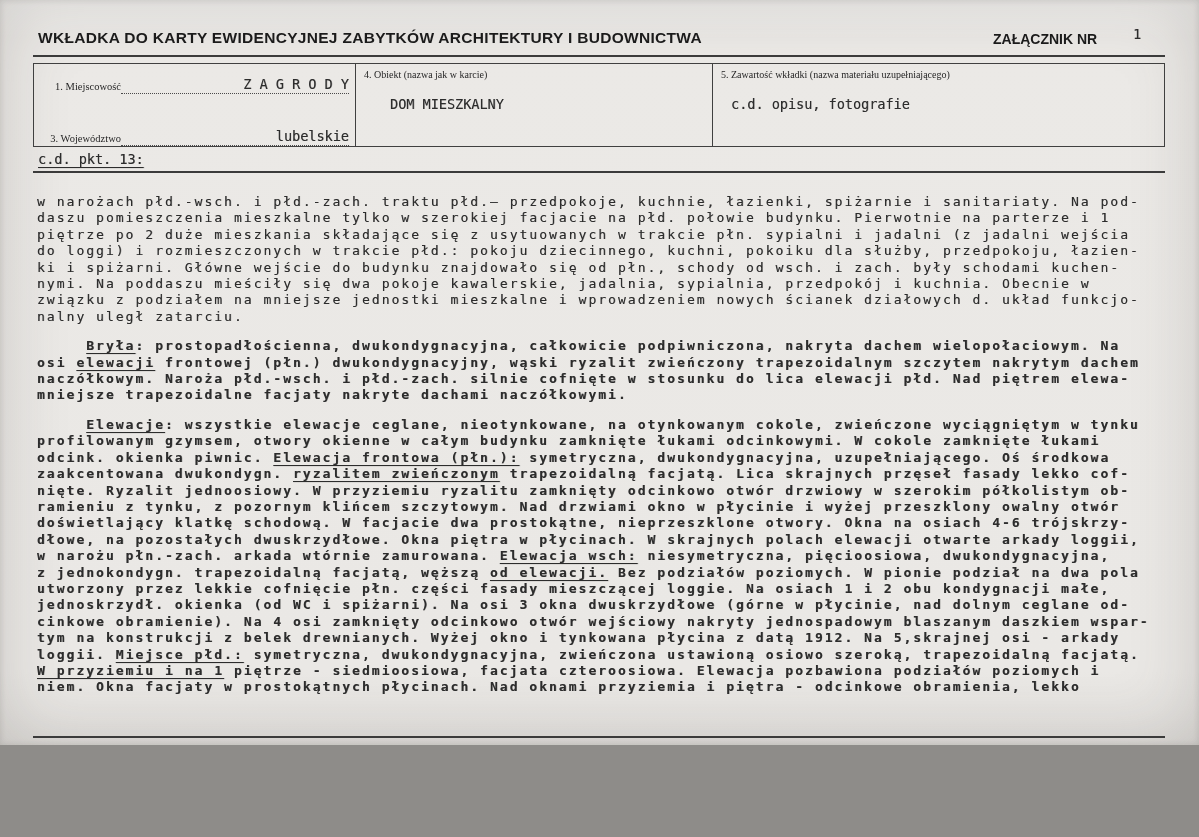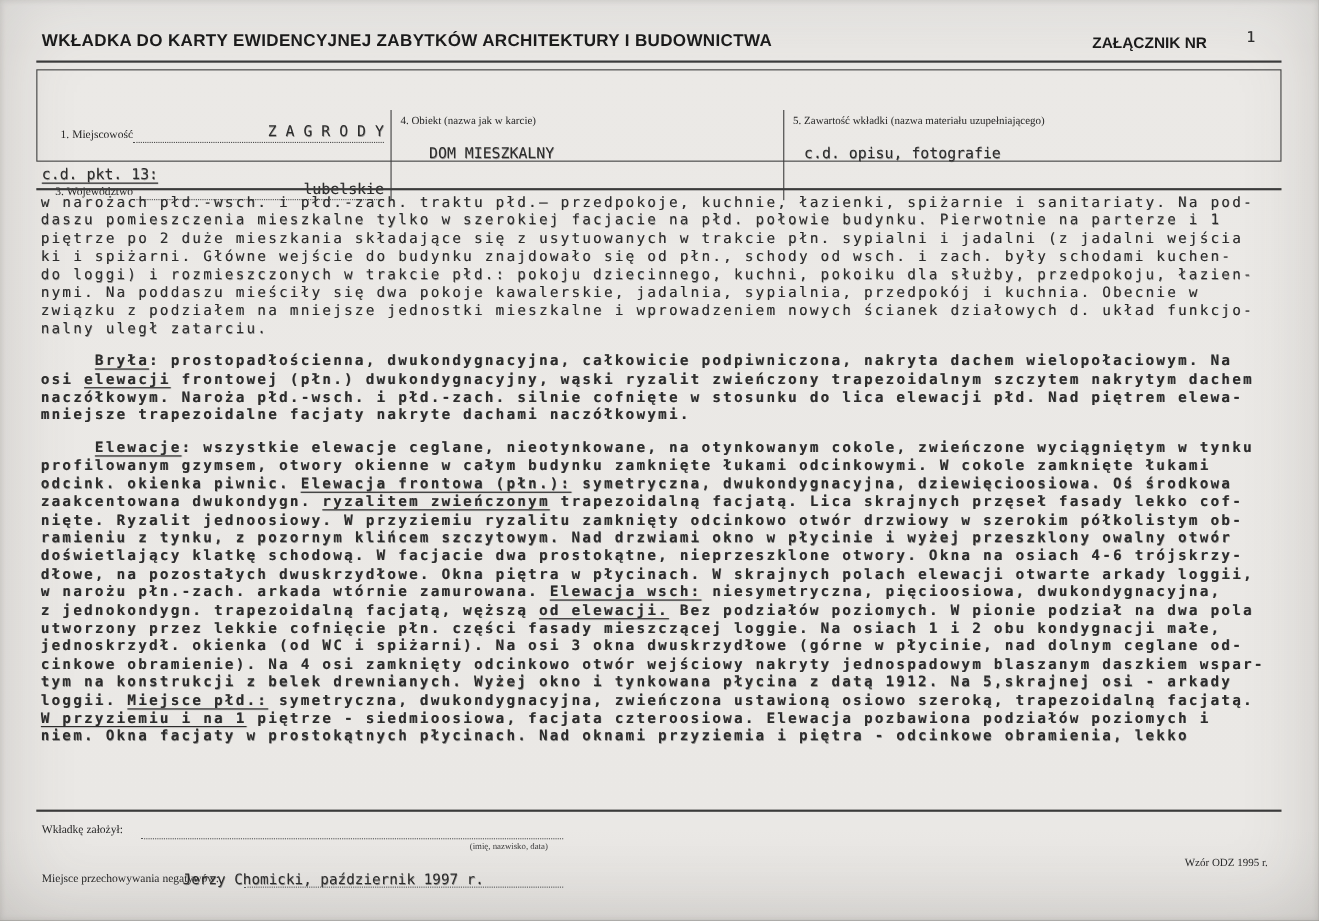--- a/index.html
+++ b/index.html
@@ -1,17 +1,17 @@
 <!DOCTYPE html>
 <html><head>
 <meta charset="utf-8">
 <style>
   html,body{margin:0;padding:0;background:#8e8c89;}
   .page{
-    position:relative;width:1199px;height:837px;overflow:hidden;
+    position:relative;width:1199px;height:745px;overflow:hidden;
     background:linear-gradient(180deg,#f1f0ee 0%,#ebe9e6 5%,#eae8e5 90%,#e3e1de 100%);
     font-family:"Liberation Serif",serif;color:#1e1e1e;
   }
   .page::before{
     content:"";position:absolute;inset:0;pointer-events:none;
     box-shadow:inset 0 0 70px rgba(70,65,60,.20), inset 0 0 6px rgba(70,65,60,.18);
   }
   .mono{font-family:"DejaVu Sans Mono","Liberation Mono",monospace;color:#2c2c2c;
         text-shadow:0.4px 0.2px 0 rgba(44,44,44,.45);}
   .u{text-decoration:underline;text-decoration-thickness:1.3px;text-underline-offset:2.5px;}
@@ -22,37 +22,37 @@
                  font-weight:700;font-size:14px;color:#1b1b1b;}
   .hdr-att-num{position:absolute;left:1133px;top:26px;font-size:13.5px;}
 
   .hrule{position:absolute;left:33px;width:1132px;background:#3b3b3b;}
   .hrule-top{top:55px;height:2px;}
   .hrule-mid{top:171px;height:1.5px;}
   .hrule-foot{top:736px;height:1.5px;}
 
   .formbox{position:absolute;left:33px;top:63px;width:1132px;height:84px;
            border:1.5px solid #404040;display:flex;box-sizing:border-box;}
-  .col{box-sizing:border-box;height:100%;margin-top:36px;}
+  .col{box-sizing:border-box;height:100%;}
   .colA{width:322px;border-right:1.5px solid #404040;display:flex;flex-direction:column;
         justify-content:space-between;padding:3px 6px 0 5px;text-align:right;}
   .colB{width:357px;border-right:1.5px solid #404040;padding:5px 8px;}
   .colC{flex:1;padding:5px 8px;}
   .frow{display:flex;align-items:flex-end;height:27px;}
   .flabel{font-size:10.5px;color:#262626;width:82px;flex:none;padding-bottom:2px;}
   .fvalue{flex:1;font-size:13.5px;border-bottom:1.5px dotted #4a4a4a;
           padding:0 0 1px 20px;white-space:pre;}
   .cell-label{font-size:10px;color:#262626;}
   .cell-value{font-size:13.5px;}
   .colB .cell-value{margin:16px 0 0 26px;}
   .colC .cell-value{margin:16px 0 0 10px;}
 
   .section-head{position:absolute;left:38px;top:151px;font-size:13.5px;text-align:right;}
 
-  .bodytext{position:absolute;left:37px;top:177px;width:1132px;overflow:hidden;}
+  .bodytext{position:absolute;left:37px;top:194px;width:1132px;overflow:hidden;}
   .para + .para{margin-top:13px;font-weight:bold;}
   .tline{white-space:pre;font-size:13px;line-height:16.4px;letter-spacing:2.02px;}
 
   .f-label{position:absolute;font-size:10.5px;color:#262626;}
   .dotted{position:absolute;border-bottom:1.5px dotted #555;}
   .f-typed{position:absolute;font-size:13px;margin-top:48px;}
   .f-hint{position:absolute;font-size:8px;color:#3a3a3a;}
   .form-note{position:absolute;left:1077px;top:779px;font-size:10px;color:#2a2a2a;}
 </style>
 </head>
@@ -89,36 +89,36 @@
   <div class="section-head mono">
     <span class="u">c.d. pkt. 13:</span>
   </div>
   <div class="hrule hrule-mid"></div>
 
   <div class="bodytext mono">
     <div class="para">
         <div class="tline"><span>w narożach płd.-wsch. i płd.-zach. traktu płd.— przedpokoje, kuchnie, łazienki, spiżarnie i sanitariaty. Na pod-</span></div>
         <div class="tline"><span>daszu pomieszczenia mieszkalne tylko w szerokiej facjacie na płd. połowie budynku. Pierwotnie na parterze i 1</span></div>
         <div class="tline"><span>piętrze po 2 duże mieszkania składające się z usytuowanych w trakcie płn. sypialni i jadalni (z jadalni wejścia</span></div>
+        <div class="tline"><span>do loggi) i rozmieszczonych w trakcie płd.: pokoju dziecinnego, kuchni, pokoiku dla służby, przedpokoju, łazien-</span></div>
         <div class="tline"><span>ki i spiżarni. Główne wejście do budynku znajdowało się od płn., schody od wsch. i zach. były schodami kuchen-</span></div>
-        <div class="tline"><span>do loggi) i rozmieszczonych w trakcie płd.: pokoju dziecinnego, kuchni, pokoiku dla służby, przedpokoju, łazien-</span></div>
         <div class="tline"><span>nymi. Na poddaszu mieściły się dwa pokoje kawalerskie, jadalnia, sypialnia, przedpokój i kuchnia. Obecnie w</span></div>
         <div class="tline"><span>związku z podziałem na mniejsze jednostki mieszkalne i wprowadzeniem nowych ścianek działowych d. układ funkcjo-</span></div>
         <div class="tline"><span>nalny uległ zatarciu.</span></div>
       </div>
     <div class="para">
         <div class="tline"><span>     </span><span class="u">Bryła</span><span>: prostopadłościenna, dwukondygnacyjna, całkowicie podpiwniczona, nakryta dachem wielopołaciowym. Na</span></div>
         <div class="tline"><span>osi </span><span class="u">elewacji</span><span> frontowej (płn.) dwukondygnacyjny, wąski ryzalit zwieńczony trapezoidalnym szczytem nakrytym dachem</span></div>
         <div class="tline"><span>naczółkowym. Naroża płd.-wsch. i płd.-zach. silnie cofnięte w stosunku do lica elewacji płd. Nad piętrem elewa-</span></div>
         <div class="tline"><span>mniejsze trapezoidalne facjaty nakryte dachami naczółkowymi.</span></div>
       </div>
     <div class="para">
         <div class="tline"><span>     </span><span class="u">Elewacje</span><span>: wszystkie elewacje ceglane, nieotynkowane, na otynkowanym cokole, zwieńczone wyciągniętym w tynku</span></div>
         <div class="tline"><span>profilowanym gzymsem, otwory okienne w całym budynku zamknięte łukami odcinkowymi. W cokole zamknięte łukami</span></div>
-        <div class="tline"><span>odcink. okienka piwnic. </span><span class="u">Elewacja frontowa (płn.):</span><span> symetryczna, dwukondygnacyjna, dziewięcioosiowa. Oś środkowa</span></div>
+        <div class="tline"><span>odcink. okienka piwnic. </span><span class="u">Elewacja frontowa (płn.):</span><span> symetryczna, dwukondygnacyjna, uzupełniającego. Oś środkowa</span></div>
         <div class="tline"><span>zaakcentowana dwukondygn. </span><span class="u">ryzalitem zwieńczonym</span><span> trapezoidalną facjatą. Lica skrajnych przęseł fasady lekko cof-</span></div>
         <div class="tline"><span>nięte. Ryzalit jednoosiowy. W przyziemiu ryzalitu zamknięty odcinkowo otwór drzwiowy w szerokim półkolistym ob-</span></div>
         <div class="tline"><span>ramieniu z tynku, z pozornym klińcem szczytowym. Nad drzwiami okno w płycinie i wyżej przeszklony owalny otwór</span></div>
         <div class="tline"><span>doświetlający klatkę schodową. W facjacie dwa prostokątne, nieprzeszklone otwory. Okna na osiach 4-6 trójskrzy-</span></div>
         <div class="tline"><span>dłowe, na pozostałych dwuskrzydłowe. Okna piętra w płycinach. W skrajnych polach elewacji otwarte arkady loggii,</span></div>
         <div class="tline"><span>w narożu płn.-zach. arkada wtórnie zamurowana. </span><span class="u">Elewacja wsch:</span><span> niesymetryczna, pięcioosiowa, dwukondygnacyjna,</span></div>
         <div class="tline"><span>z jednokondygn. trapezoidalną facjatą, węższą </span><span class="u">od elewacji.</span><span> Bez podziałów poziomych. W pionie podział na dwa pola</span></div>
         <div class="tline"><span>utworzony przez lekkie cofnięcie płn. części fasady mieszczącej loggie. Na osiach 1 i 2 obu kondygnacji małe,</span></div>
         <div class="tline"><span>jednoskrzydł. okienka (od WC i spiżarni). Na osi 3 okna dwuskrzydłowe (górne w płycinie, nad dolnym ceglane od-</span></div>
         <div class="tline"><span>cinkowe obramienie). Na 4 osi zamknięty odcinkowo otwór wejściowy nakryty jednospadowym blaszanym daszkiem wspar-</span></div>

